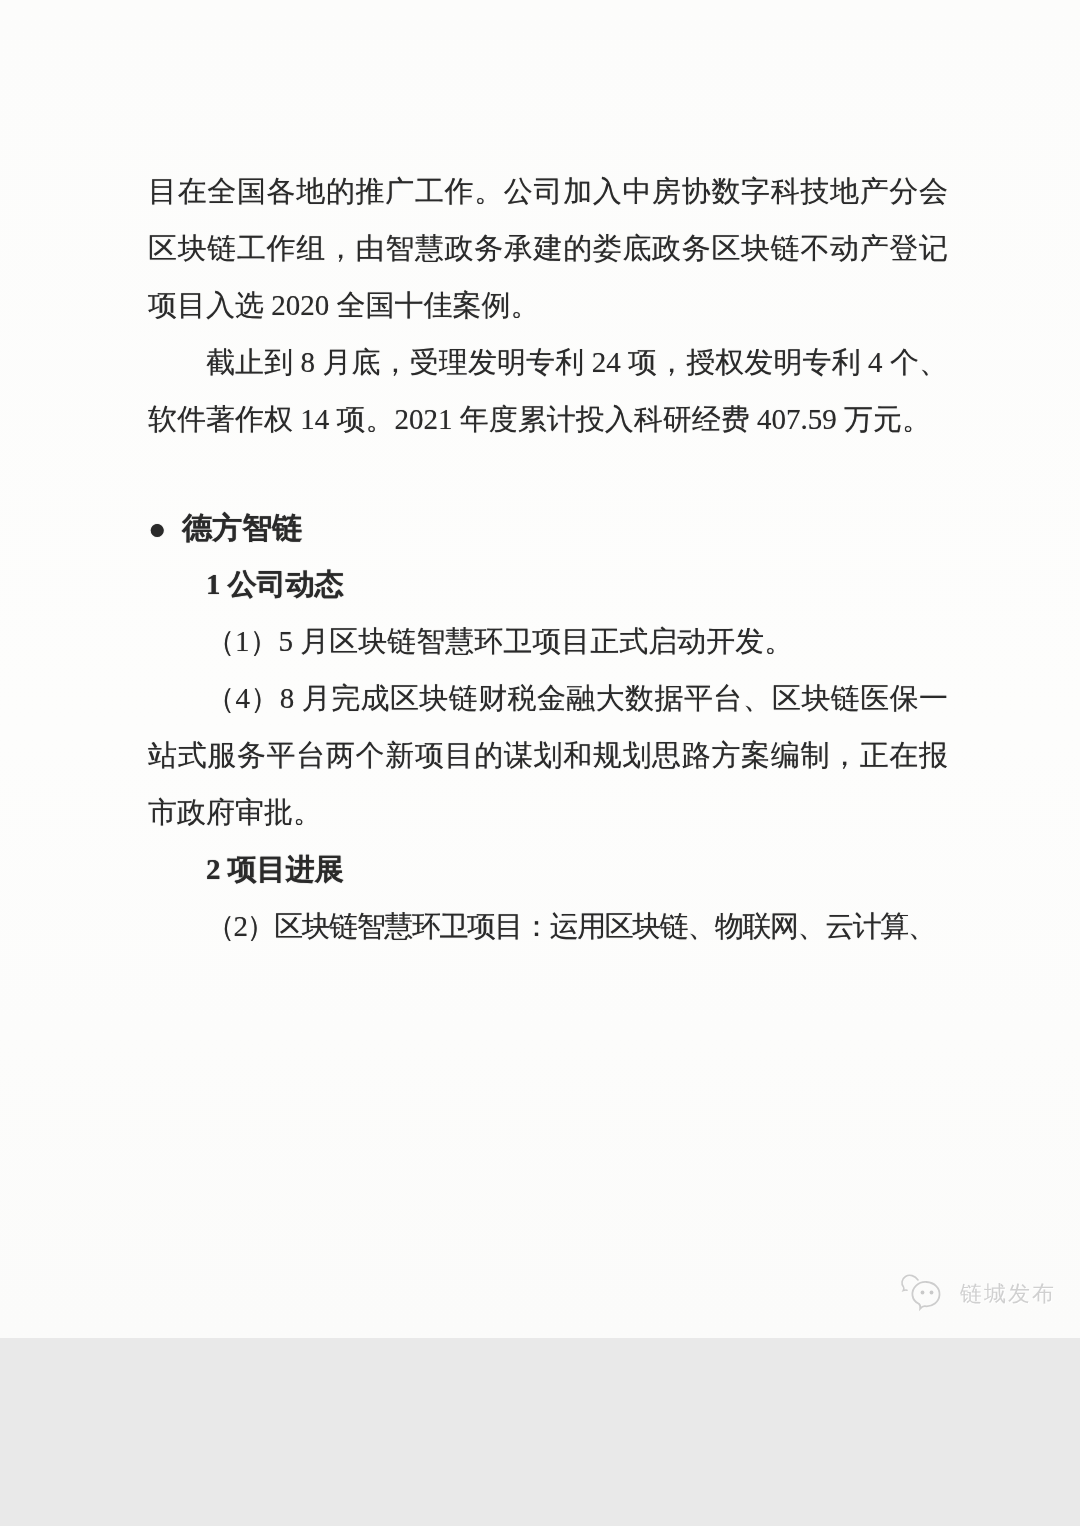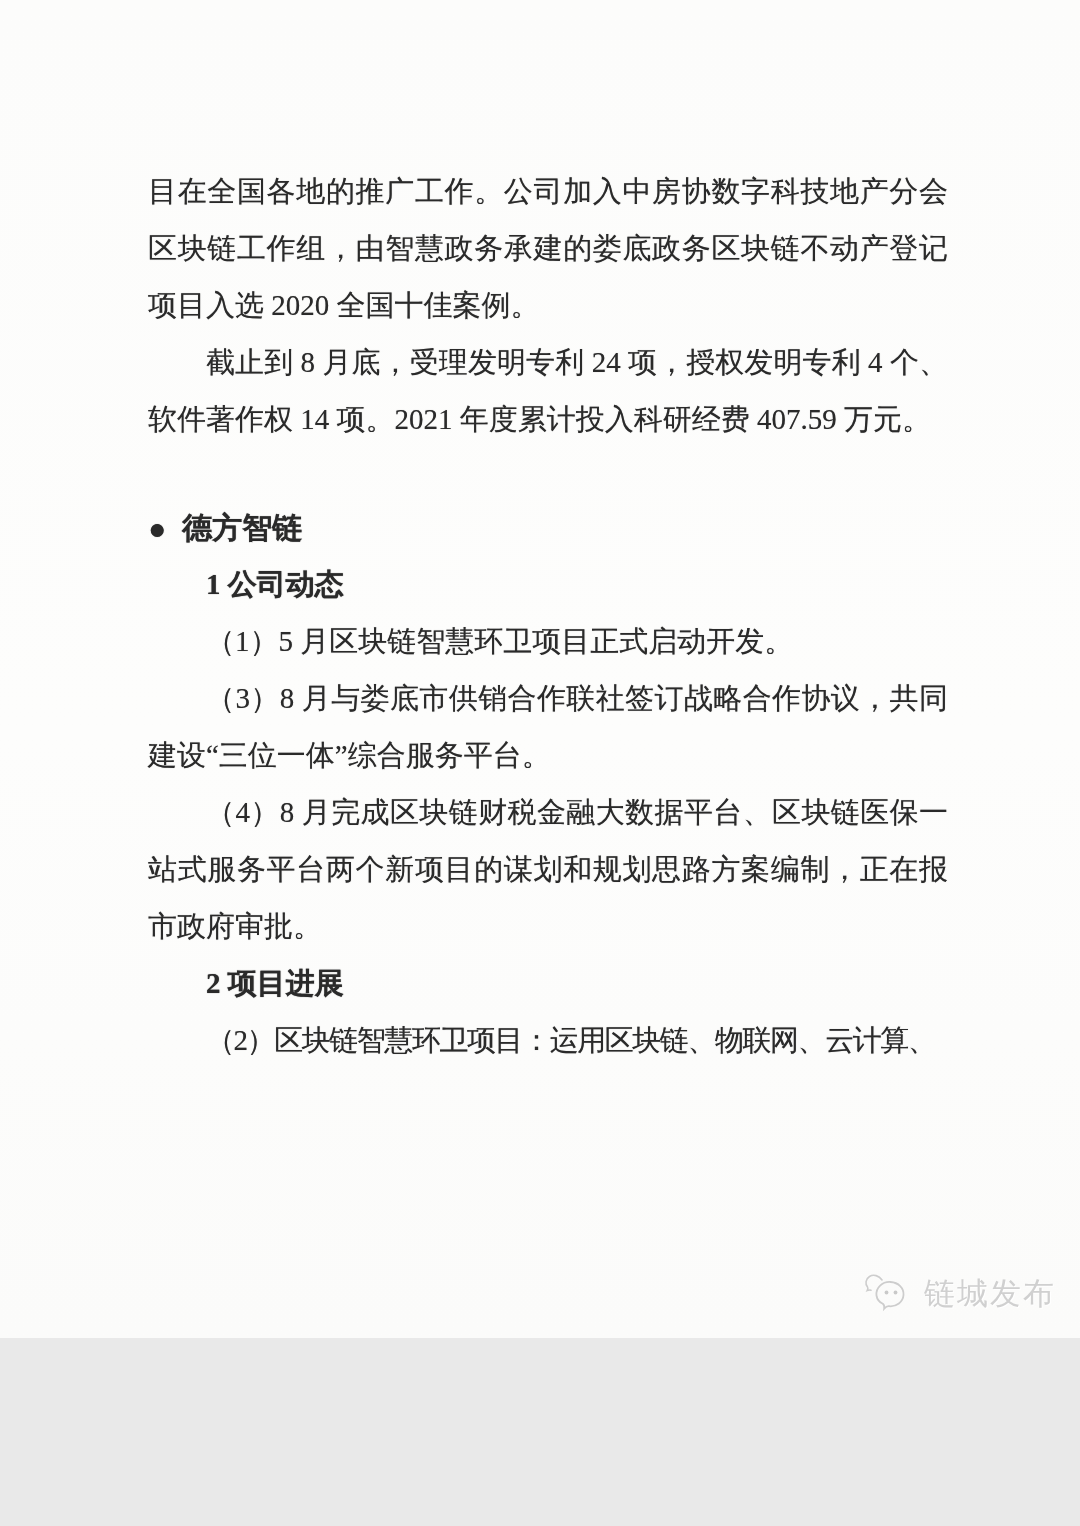--- a/index.html
+++ b/index.html
@@ -73,21 +73,21 @@
     align-items: center;
     gap: 10px;
   }
   .watermark-icon {
     width: 52px;
     height: 48px;
     flex: 0 0 auto;
   }
   .watermark-label {
     font-family: "Liberation Sans", "DejaVu Sans", sans-serif;
-    font-size: 31px;
+    font-size: 22px;
     letter-spacing: 2px;
     color: #d0d0d0;
     text-shadow: 1px 1px 0 #ffffff;
     white-space: nowrap;
   }
 </style>
 </head>
 <body>
 
 <div class="page">
@@ -102,21 +102,20 @@
     <div class="bullet-line">
       <span class="bullet-dot">●</span>
       <span>德方智链</span>
     </div>
 
     <p class="block heading">1 公司动态</p>
 
     <p class="block">（1）5 月区块链智慧环卫项目正式启动开发。</p>
 
 
-    <p class="block">（3）8 月与娄底市供销合作联社签订战略合作协议，共同建设“三位一体”综合服务平台。</p>
 
     <p class="block">（4）8 月完成区块链财税金融大数据平台、区块链医保一站式服务平台两个新项目的谋划和规划思路方案编制，正在报市政府审批。</p>
 
     <p class="block heading">2 项目进展</p>
 
 
     <p class="block tight">（2）区块链智慧环卫项目：运用区块链、物联网、云计算、</p>
 
   </div>
 

